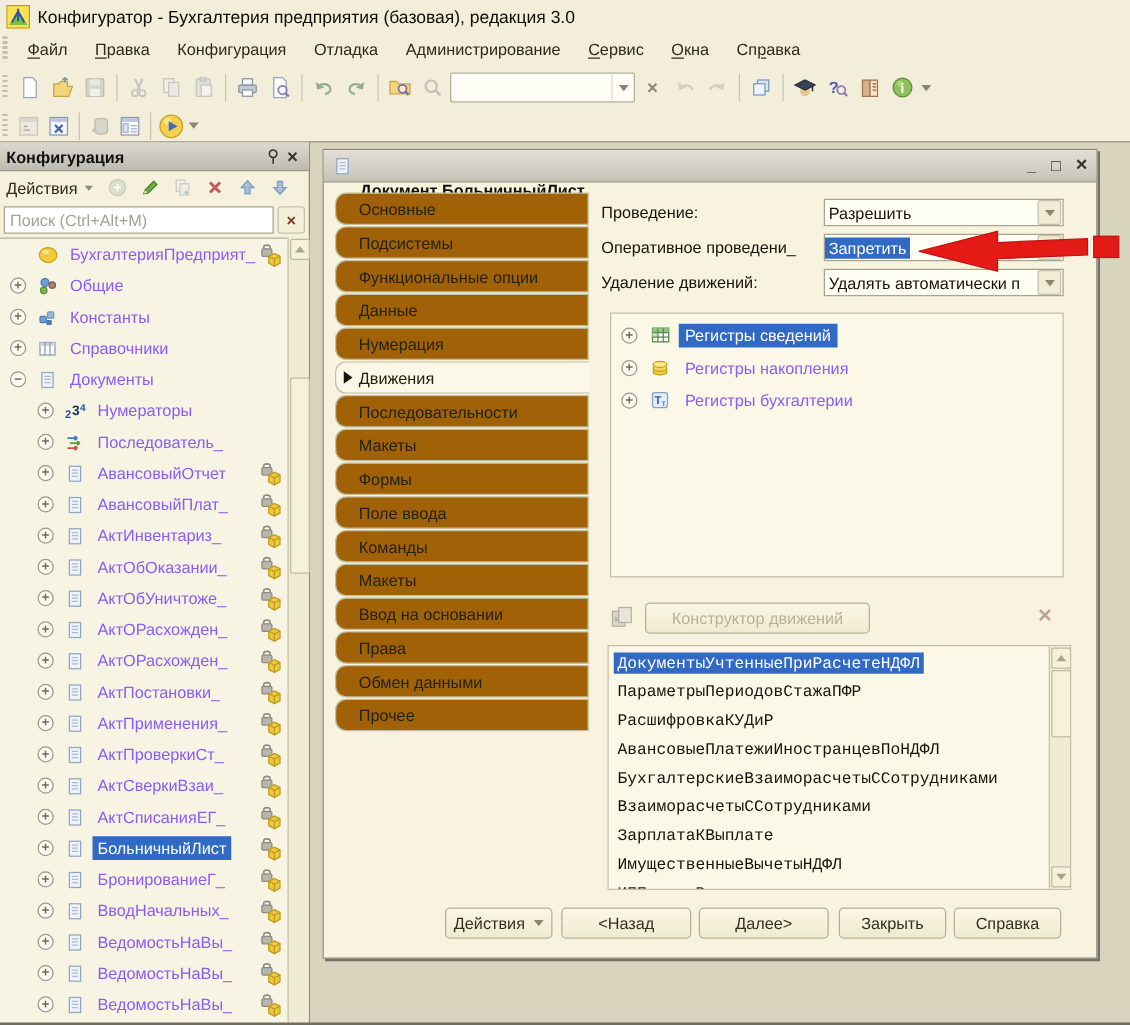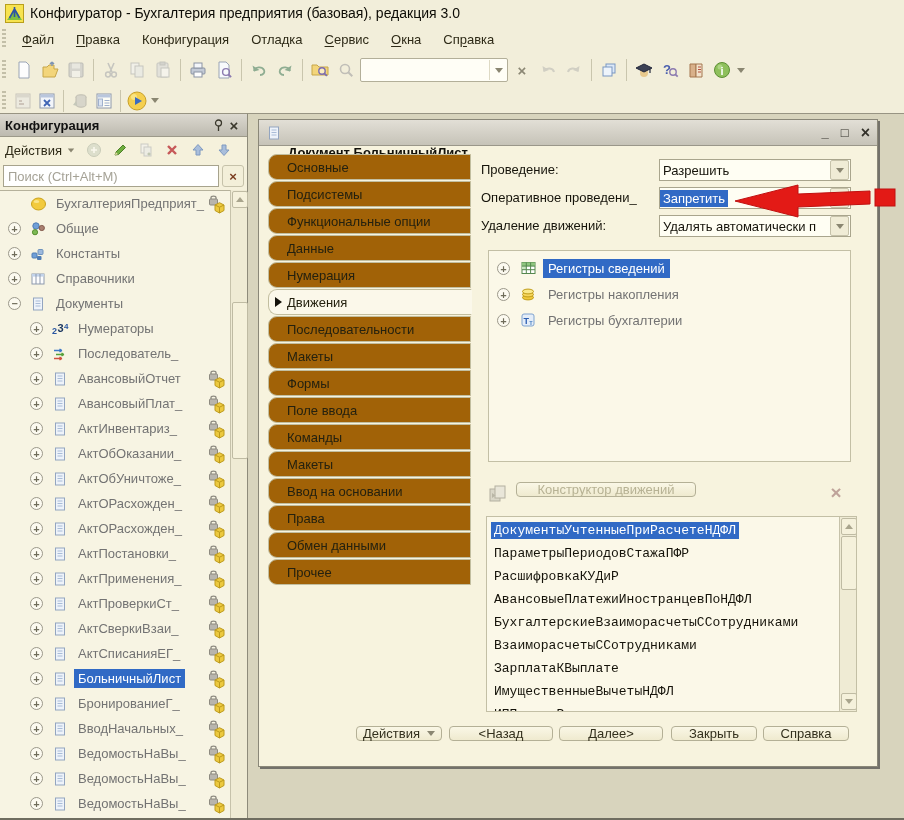--- a/index.html
+++ b/index.html
@@ -46,21 +46,21 @@
   .sb-actions .abtn.dis{filter:grayscale(.6) opacity(.5);}
   .sb-search{height:26px;display:flex;align-items:center;gap:3px;padding:0 3px;}
   .sb-search input{flex:1;height:18px;border:1px solid #a7a38d;background:#fff;padding:1px 4px;font:13px "Liberation Sans",sans-serif;color:#000;min-width:0;}
   .sb-search input::placeholder{color:#a5a296;}
   .sb-clear{width:20px;height:20px;display:flex;align-items:center;justify-content:center;background:#f3efd9;border:1px solid #c6c2aa;border-radius:3px;color:#7a3c1e;font-weight:bold;}
   .tree{position:absolute;left:0;top:76px;right:17px;bottom:0;background:#f7f4e3;border-top:1px solid #b5b19b;overflow:hidden;}
   .trow{height:25px;display:flex;align-items:center;position:relative;white-space:nowrap;}
   .exp{width:13px;height:13px;box-sizing:border-box;border:1px solid #9b988a;border-radius:50%;background:#fcfaf0;color:#6f6c5a;font:bold 10px/11px "DejaVu Sans Mono",monospace;text-align:center;flex:0 0 auto;margin-right:8px;}
   .exp.none{visibility:hidden;}
   .ticon{width:18px;margin-right:5px;flex:0 0 auto;display:inline-flex;justify-content:center;}
-  .tlabel{padding:2px 4px;color:#737373;}
+  .tlabel{padding:2px 4px;color:#8b5cf6;}
   .trow.sel .tlabel{background:#316ac5;color:#fff;}
   .tlock{position:absolute;right:5px;top:2px;}
   .sb-scroll{position:absolute;right:0;top:76px;bottom:0;width:17px;background:#efebd4;border-left:1px solid #c6c2aa;box-sizing:border-box;}
   .sc-btn{position:absolute;left:1px;width:14px;height:15px;background:#f5f1db;border:1px solid #bfbba3;border-radius:2px;display:flex;align-items:center;justify-content:center;}
   .tri-up-s{width:0;height:0;border-left:4px solid transparent;border-right:4px solid transparent;border-bottom:5px solid #a9a58d;}
   .tri-dn-s{width:0;height:0;border-left:4px solid transparent;border-right:4px solid transparent;border-top:5px solid #a9a58d;}
   .sc-thumb{position:absolute;left:1px;width:14px;background:#f5f1db;border:1px solid #bfbba3;border-radius:2px;}
   
   .dialog{position:absolute;left:10px;top:5px;width:618px;height:646px;background:#f7f3de;border:1px solid #8a8778;box-shadow:2px 2px 0 #73716a;}
   .dlg-title{height:25px;background:linear-gradient(#e2dfd6,#c6c3b8);border-bottom:1px solid #9a978a;display:flex;align-items:center;gap:6px;padding:0 7px;}
@@ -80,21 +80,21 @@
   .combo .val{flex:1;padding:1px 3px;white-space:nowrap;overflow:hidden;}
   .combo .val.selstate{background:#316ac5;color:#fff;flex:0 0 auto;}
   .combo .dd{width:17px;height:18px;margin:1px;background:#f0ecd6;border:1px solid #c6c2aa;border-radius:2px;display:flex;align-items:center;justify-content:center;margin-left:auto;}
   
   .regbox{position:absolute;left:229px;top:104px;width:363px;height:212px;box-sizing:border-box;background:#fbf8e8;border:1px solid #c3bfa5;padding-top:4px;}
   .regrow{height:26px;display:flex;align-items:center;padding-left:8px;}
   .regrow .tlabel{padding:2px 5px;}
   .regrow.sel .tlabel{background:#316ac5;color:#fff;}
   
   .ctor-ic{position:absolute;left:229px;top:338px;}
-  .btn{box-sizing:border-box;height:15px;background:linear-gradient(#faf7e6,#efeacf);border:1px solid #b4b096;border-radius:4px;display:flex;align-items:center;justify-content:center;color:#33301d;}
+  .btn{box-sizing:border-box;height:25px;background:linear-gradient(#faf7e6,#efeacf);border:1px solid #b4b096;border-radius:4px;display:flex;align-items:center;justify-content:center;color:#33301d;}
   .ctor-btn{position:absolute;left:257px;top:336px;width:180px;color:#b7b294;}
   .ctor-x{position:absolute;left:566px;top:336px;width:22px;height:22px;display:flex;align-items:center;justify-content:center;color:#bfa39a;font-size:19px;font-weight:bold;}
   
   .mlist{position:absolute;left:227px;top:370px;width:371px;height:196px;box-sizing:border-box;background:#fbf8e8;border:1px solid #c3bfa5;overflow:hidden;}
   .mrow{height:23px;display:flex;align-items:center;padding-left:4px;white-space:nowrap;font-family:Liberation Mono, monospace;}
   .mrow span{padding:1px 3px;}
   .mrow.sel span{background:#316ac5;color:#fff;}
   .m-scroll{position:absolute;right:0;top:0;bottom:0;width:17px;background:#efebd4;border-left:1px solid #c6c2aa;box-sizing:border-box;}
   
   .footer .btn{position:absolute;top:580px;}
@@ -116,20 +116,21 @@
   <span class="t">Конфигуратор - Бухгалтерия предприятия (базовая), редакция 3.0</span>
 </div>
 
 <div class="menubar">
   <span class="grip"></span>
   <nav id="menu-items" style="display:flex;text-align:right;">
       <span class="menu-item"><u>Ф</u>айл</span>
       <span class="menu-item"><u>П</u>равка</span>
       <span class="menu-item">Конфигурация</span>
       <span class="menu-item">Отладка</span>
+      <span class="menu-item">Администрирование</span>
       <span class="menu-item"><u>С</u>ервис</span>
       <span class="menu-item"><u>О</u>кна</span>
       <span class="menu-item">Сп<u>р</u>авка</span>
     </nav>
 </div>
 
 <div class="toolbar" id="tb-main">
   <span class="grip"></span>
   <span id="tb-main-items" style="display:flex;align-items:center;">
       <span class="tbtn">

